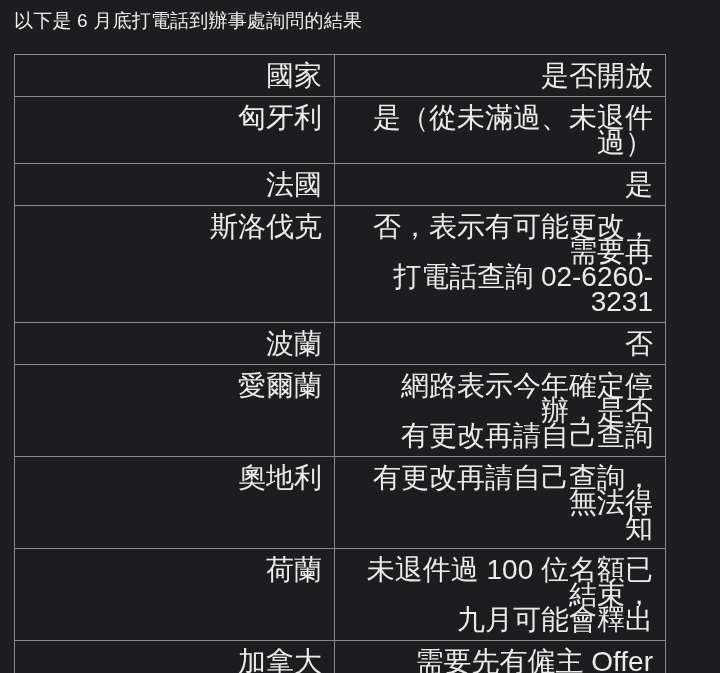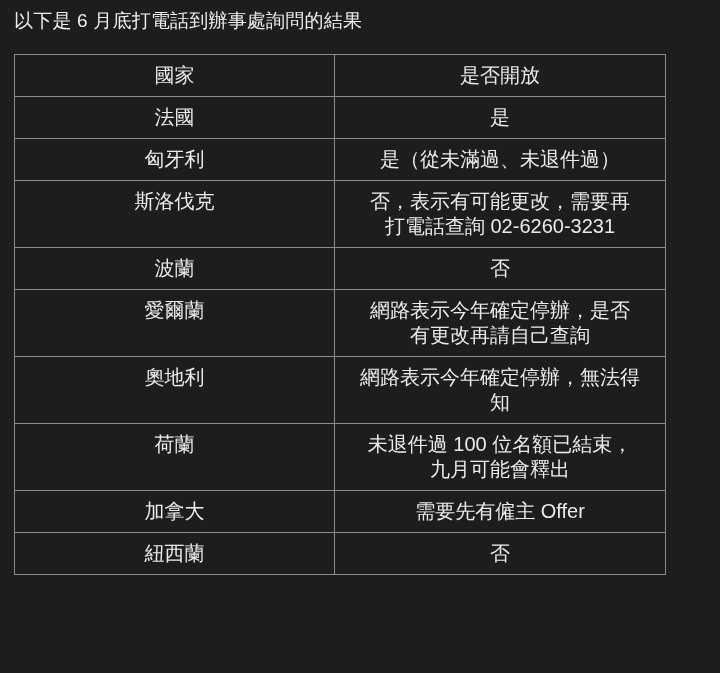--- a/index.html
+++ b/index.html
@@ -33,24 +33,24 @@
     table-layout: fixed;
     width: 651px;
     margin: 21px 0 0 14px;
   }
   table.inquiry col.c1 { width: 320px; }
   table.inquiry col.c2 { width: 331px; }
   table.inquiry th,
   table.inquiry td {
     border: 1.5px solid #8b8b8d;
     padding: 8px 12px;
-    font-size: 20px;
+    font-size: 28px;
     line-height: 25px;
     font-weight: 400;
-    text-align: center;
+    text-align: right;
     vertical-align: top;
     white-space: pre-wrap;
     word-break: break-word;
     color: #ebebec;
   }
 </style>
 </head>
 <body>
 
 <div class="page">
@@ -63,44 +63,44 @@
       <col class="c2">
     </colgroup>
     <thead>
       <tr>
         <th>國家</th>
         <th>是否開放</th>
       </tr>
     </thead>
     <tbody>
       <tr>
+        <td>匈牙利</td>
+        <td>是（從未滿過、未退件過）</td>
+      </tr>
+      <tr>
         <td>法國</td>
         <td>是</td>
-      </tr>
-      <tr>
-        <td>匈牙利</td>
-        <td>是（從未滿過、未退件過）</td>
       </tr>
       <tr>
         <td>斯洛伐克</td>
         <td>否，表示有可能更改，需要再
 打電話查詢 02-6260-3231</td>
       </tr>
       <tr>
         <td>波蘭</td>
         <td>否</td>
       </tr>
       <tr>
         <td>愛爾蘭</td>
         <td>網路表示今年確定停辦，是否
 有更改再請自己查詢</td>
       </tr>
       <tr>
         <td>奧地利</td>
-        <td>網路表示今年確定停辦，無法得
+        <td>有更改再請自己查詢，無法得
 知</td>
       </tr>
       <tr>
         <td>荷蘭</td>
         <td>未退件過 100 位名額已結束，
 九月可能會釋出</td>
       </tr>
       <tr>
         <td>加拿大</td>
         <td>需要先有僱主 Offer</td>

